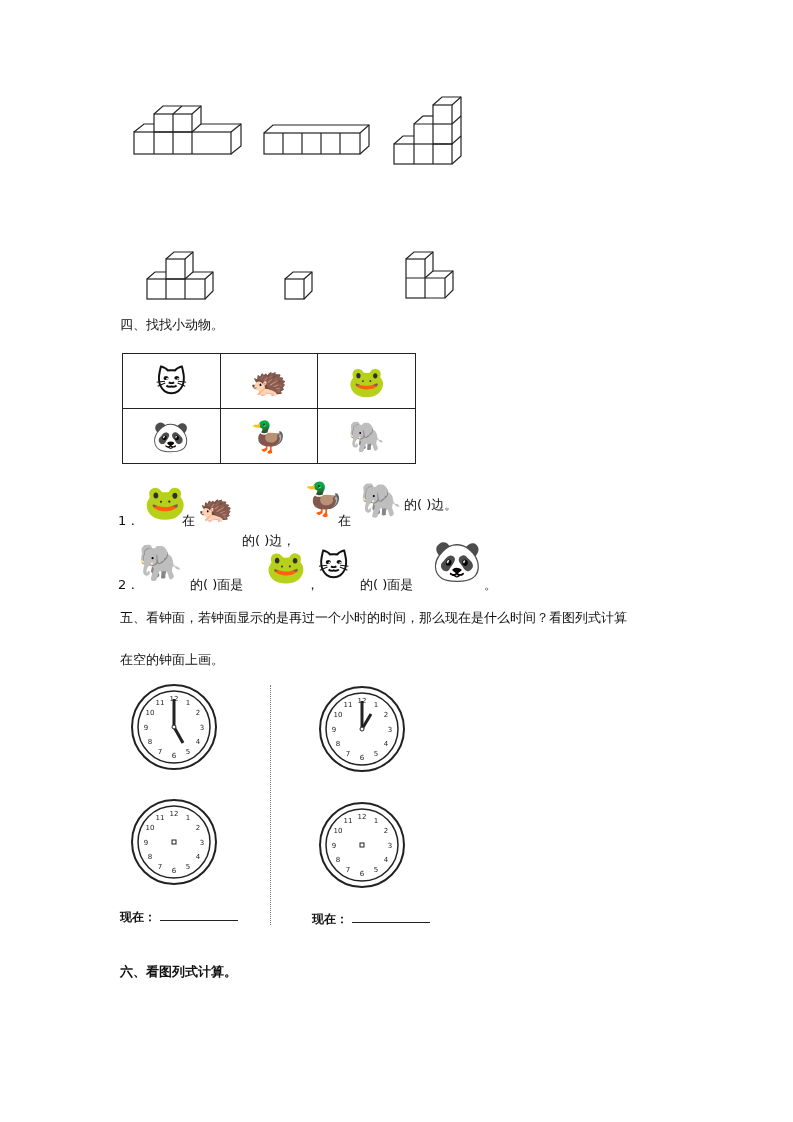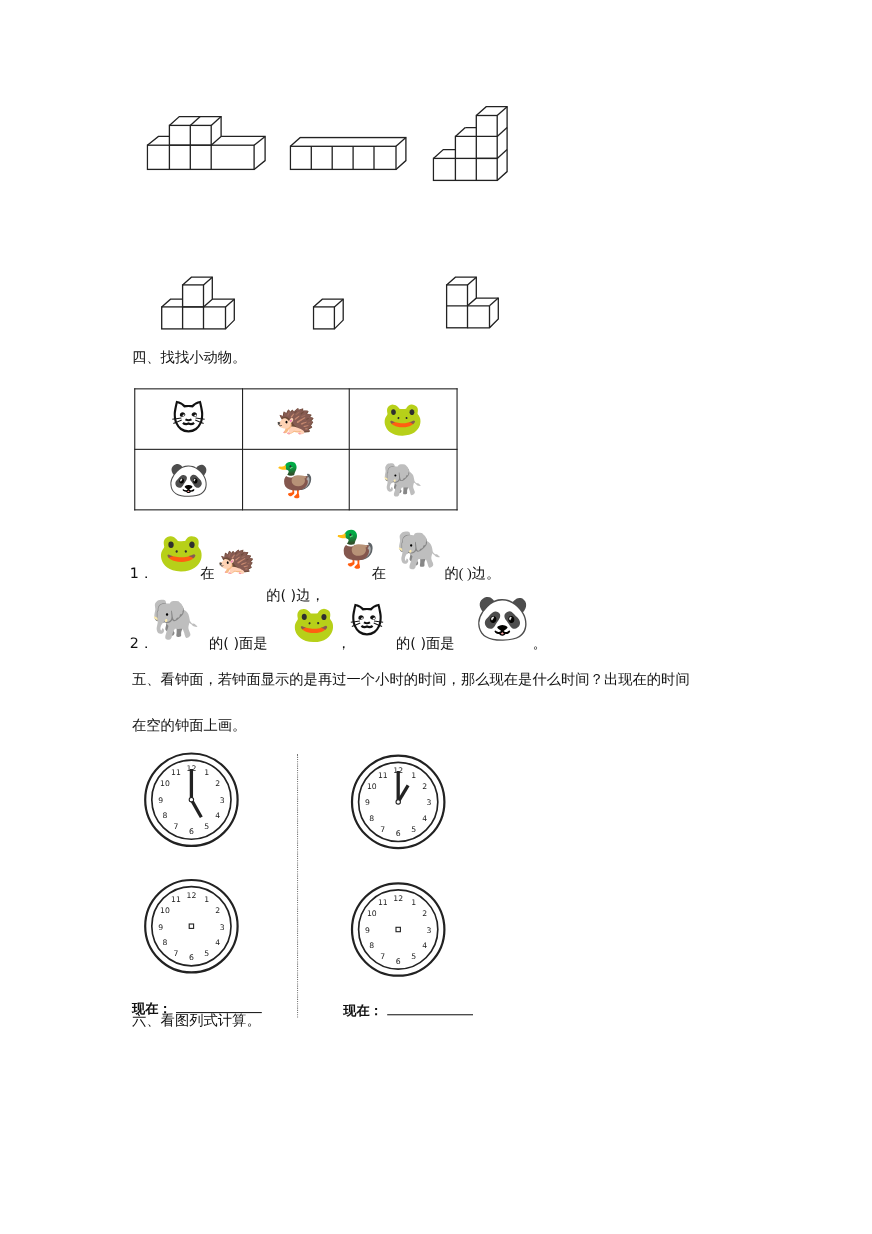--- a/index.html
+++ b/index.html
@@ -125,36 +125,36 @@
 
 <div class="abs txt" style="left:118px;top:478px;height:50px;">
   <span class="abs" style="left:0;top:34px;">1．</span>
   <span class="abs" style="left:26px;top:4px;font-size:34px;">🐸</span>
   <span class="abs" style="left:64px;top:34px;">在</span>
   <span class="abs" style="left:80px;top:14px;font-size:28px;">🦔</span>
   <span class="abs" style="left:124px;top:34px;margin-top:20px;">的(      )边，</span>
   <span class="abs" style="left:186px;top:2px;font-size:32px;">🦆</span>
   <span class="abs" style="left:220px;top:34px;">在</span>
   <span class="abs" style="left:242px;top:2px;font-size:34px;">🐘</span>
-  <span class="abs" style="left:286px;top:34px;font-family:Liberation Serif, serif;">的(      )边。</span>
+  <span class="abs" style="left:286px;top:18px;">的(      )边。</span>
 </div>
 
 <div class="abs txt" style="left:118px;top:540px;height:50px;">
   <span class="abs" style="left:0;top:36px;">2．</span>
   <span class="abs" style="left:20px;top:2px;font-size:36px;">🐘</span>
   <span class="abs" style="left:72px;top:36px;">的(      )面是</span>
   <span class="abs" style="left:148px;top:8px;font-size:32px;">🐸</span>
   <span class="abs" style="left:188px;top:36px;">，</span>
   <span class="abs" style="left:200px;top:8px;font-size:30px;">🐱</span>
   <span class="abs" style="left:242px;top:36px;">的(      )面是</span>
   <span class="abs" style="left:314px;top:-2px;font-size:40px;">🐼</span>
   <span class="abs" style="left:366px;top:36px;">。</span>
 </div>
 
-<div class="abs txt" style="left:120px;top:609px;">五、看钟面，若钟面显示的是再过一个小时的时间，那么现在是什么时间？出现在的时间</div>
+<div class="abs txt" style="left:120px;top:609px;">五、看钟面，若钟面显示的是再过一个小时的时间，那么现在是什么时间？看图列式计算</div>
 <div class="abs txt" style="left:120px;top:651px;">在空的钟面上画。</div>
 
 <div class="dotline"></div>
 
 <div class="abs" style="left:130px;top:683px;">
 <svg width="88" height="88" viewBox="-44 -44 88 88">
   <circle r="42" fill="none" stroke="#222" stroke-width="2"></circle>
   <circle r="36" fill="none" stroke="#222" stroke-width="1.5"></circle>
   <g font-size="7" text-anchor="middle" fill="#222" font-family="DejaVu Sans, sans-serif">
     <text x="0" y="-26">12</text>
@@ -244,13 +244,13 @@
 </svg>
   </div>
 
 <div class="abs txt" style="left:120px;top:909px;font-family:'DejaVu Serif', serif;font-weight:bold;font-size:12px;">
   <span>现在：</span><span class="blank"></span>
 </div>
 <div class="abs txt" style="left:312px;top:911px;font-family:'DejaVu Serif', serif;font-weight:bold;font-size:12px;">
   <span>现在：</span><span class="blank"></span>
 </div>
 
-<div class="abs txt" style="left:120px;top:919px;">六、看图列式计算。</div>
+<div class="abs txt" style="left:120px;top:963px;font-weight:bold;">六、看图列式计算。</div>
 
 </body></html>

